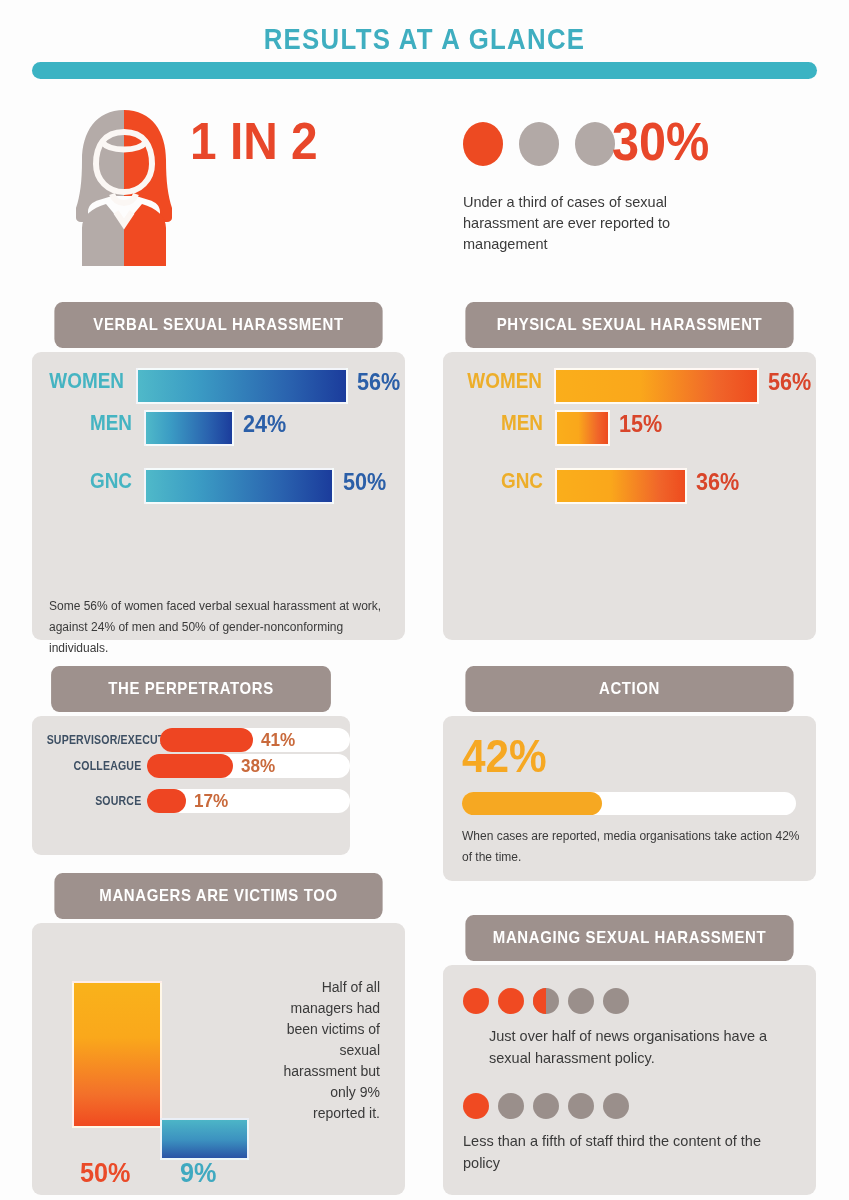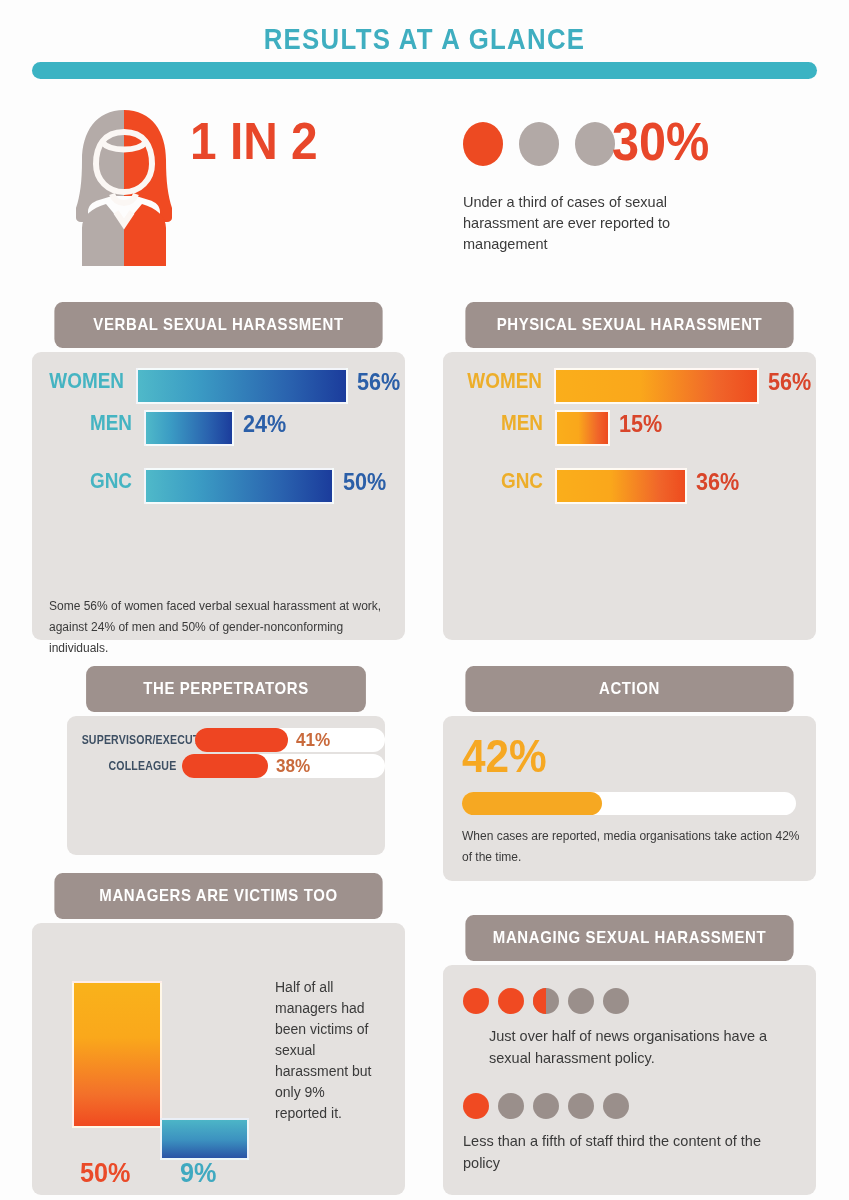--- a/index.html
+++ b/index.html
@@ -163,21 +163,21 @@
   .mgr-val {
     position: absolute;
     font-family: "Liberation Sans Narrow", "Liberation Sans", sans-serif;
     font-weight: bold; font-size: 28px; transform: scaleX(0.9); transform-origin: left center;
   }
   .mgr-val.orange { color: #EA4A28; }
   .mgr-val.blue   { color: #3FA9C0; }
   .mgr-note {
     position: absolute;
     font-family: "Liberation Sans Narrow", "Liberation Sans", sans-serif;
-    font-size: 14px; line-height: 21px; color: #3a3a3a;
+    font-size: 14px; line-height: 21px; color: #3a3a3a; text-align: right;
   }
 
   
   .pill-row { display: flex; gap: 9px; }
   .pill { width: 26px; height: 26px; border-radius: 50%; background: #9A8F8B; position: relative; overflow: hidden; }
   .pill.full { background: #F04A22; }
   .pill.half { background: #9A8F8B; }
   .pill.half::before {
     content: ""; position: absolute; left: 0; top: 0; width: 50%; height: 100%;
     background: #F04A22;
@@ -294,40 +294,47 @@
         <div class="bar-label or-label" style="width:100px;">GNC</div>
         <div class="bar-track" style="margin-left:12px;">
           <div class="bar-fill or-fill" style="width:132px;"></div>
         </div>
         <div class="bar-value or-value">36%</div>
       </div>
 
     </div>
   </div>
 
-  <div class="card" style="left:32px; top:666px; width:318px;margin-left:35px;">
+  <div class="card" style="left:32px; top:666px; width:318px;">
     <div class="card-header">THE PERPETRATORS</div>
     <div class="card-body" style="height:139px;">
 
       <div class="perp-row" style="padding-top:18px;">
         <div class="perp-label" style="width:122px;">SUPERVISOR/EXECUTIVE</div>
         <div class="perp-track" style="width:226px; margin-left:6px;">
           <div class="perp-fill" style="width:93px;"></div>
           <div class="perp-value" style="left:101px;">41%</div>
         </div>
       </div>
 
       <div class="perp-row" style="margin-top:5px;">
         <div class="perp-label" style="width:122px;">COLLEAGUE</div>
         <div class="perp-track" style="width:226px; margin-left:6px;">
           <div class="perp-fill" style="width:86px;"></div>
           <div class="perp-value" style="left:94px;">38%</div>
         </div>
       </div>
 
+      <div class="perp-row" style="margin-top:5px;">
+        <div class="perp-label" style="width:122px;">SOURCE</div>
+        <div class="perp-track" style="width:226px; margin-left:6px;">
+          <div class="perp-fill" style="width:39px;"></div>
+          <div class="perp-value" style="left:47px;">17%</div>
+        </div>
+      </div>
     </div>
   </div>
 
   <div class="card" style="left:443px; top:666px; width:373px;">
     <div class="card-header">ACTION</div>
     <div class="card-body" style="height:165px;">
       <div class="action-big" style="position:absolute; left:19px; top:12px;">42%</div>
       <div class="action-track" style="position:absolute; left:19px; top:76px; width:334px;">
         <div class="action-fill" style="width:140px;"></div>
       </div>

